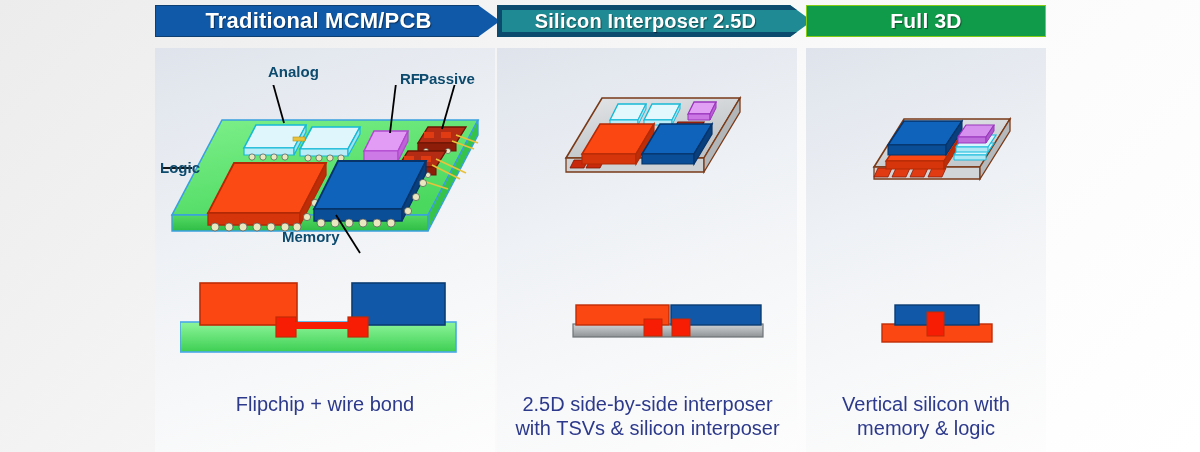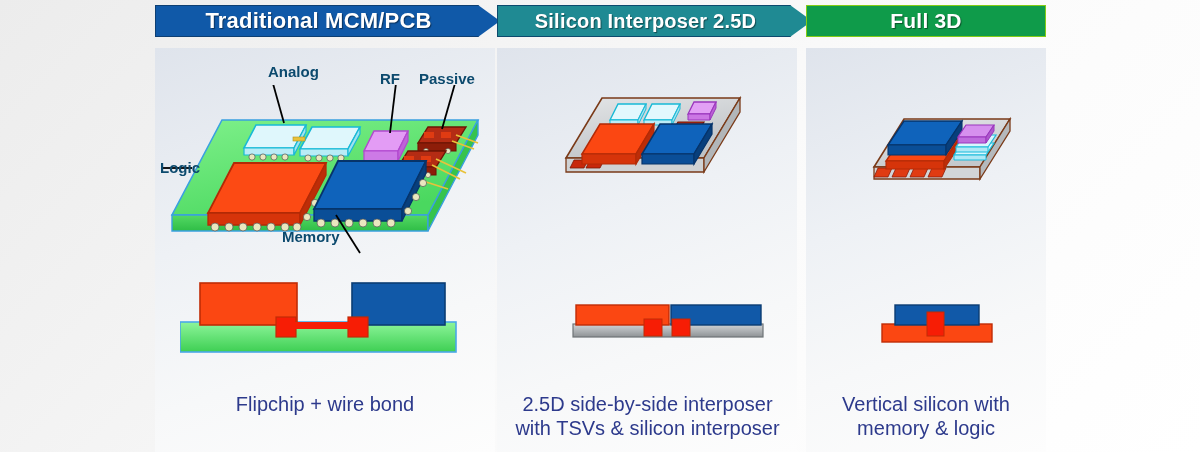--- a/index.html
+++ b/index.html
@@ -24,21 +24,21 @@
     display:flex;align-items:center;justify-content:center;
     color:#ffffff;font-weight:bold;letter-spacing:.2px;
     text-shadow:1px 1px 1px rgba(0,0,0,.45);
     box-sizing:border-box;
   }
   #hdr1{left:155px;width:345px;font-size:22px;background:#1059a8;
         border:1px solid #0d3f73;
         clip-path:polygon(0 0,calc(100% - 22px) 0,100% 50%,calc(100% - 22px) 100%,0 100%);
         padding-right:18px;}
   #hdr2{left:497px;width:315px;font-size:20px;background:#1f8a93;
-        border:1px solid #0c4a6e;
+        border:5px solid #0c4a6e;
         clip-path:polygon(0 0,calc(100% - 22px) 0,100% 50%,calc(100% - 22px) 100%,0 100%);
         padding-right:18px;}
   #hdr3{left:806px;width:240px;font-size:21px;background:#0f9b4a;
         border:1px solid #84cc16;}
 
   .caption{
     position:absolute;text-align:center;
     color:#2d3a8c;font-weight:normal;line-height:1.22;
   }
   #cap1{left:155px;top:392px;width:340px;font-size:20px;}
@@ -178,21 +178,21 @@
     <g stroke="#000" stroke-width="1.8" fill="none">
       <path d="M112,-5 L124,38"></path>
       <path d="M236,-2 L230,48"></path>
       <path d="M296,-5 L282,44"></path>
       <path d="M3,83 L32,83"></path>
       <path d="M200,168 L176,130"></path>
     </g>
   </svg>
 
   <div class="lbl" style="left:268px;top:63px;">Analog</div>
-  <div class="lbl" style="left:380px;top:70px;">RF</div>
+  <div class="lbl" style="left:400px;top:70px;">RF</div>
   <div class="lbl" style="left:419px;top:70px;">Passive</div>
   <div class="lbl" style="left:160px;top:159px;">Logic</div>
   <div class="lbl" style="left:282px;top:228px;">Memory</div>
 
   <svg class="sv" style="left:180px;top:275px;" width="290" height="85" viewBox="0 0 290 85">
     <defs>
       <linearGradient id="xsPcb" x1="0" y1="0" x2="0" y2="1">
         <stop offset="0" stop-color="#8df59a"></stop>
           <stop offset="1" stop-color="#3ecf53"></stop>
       </linearGradient>

